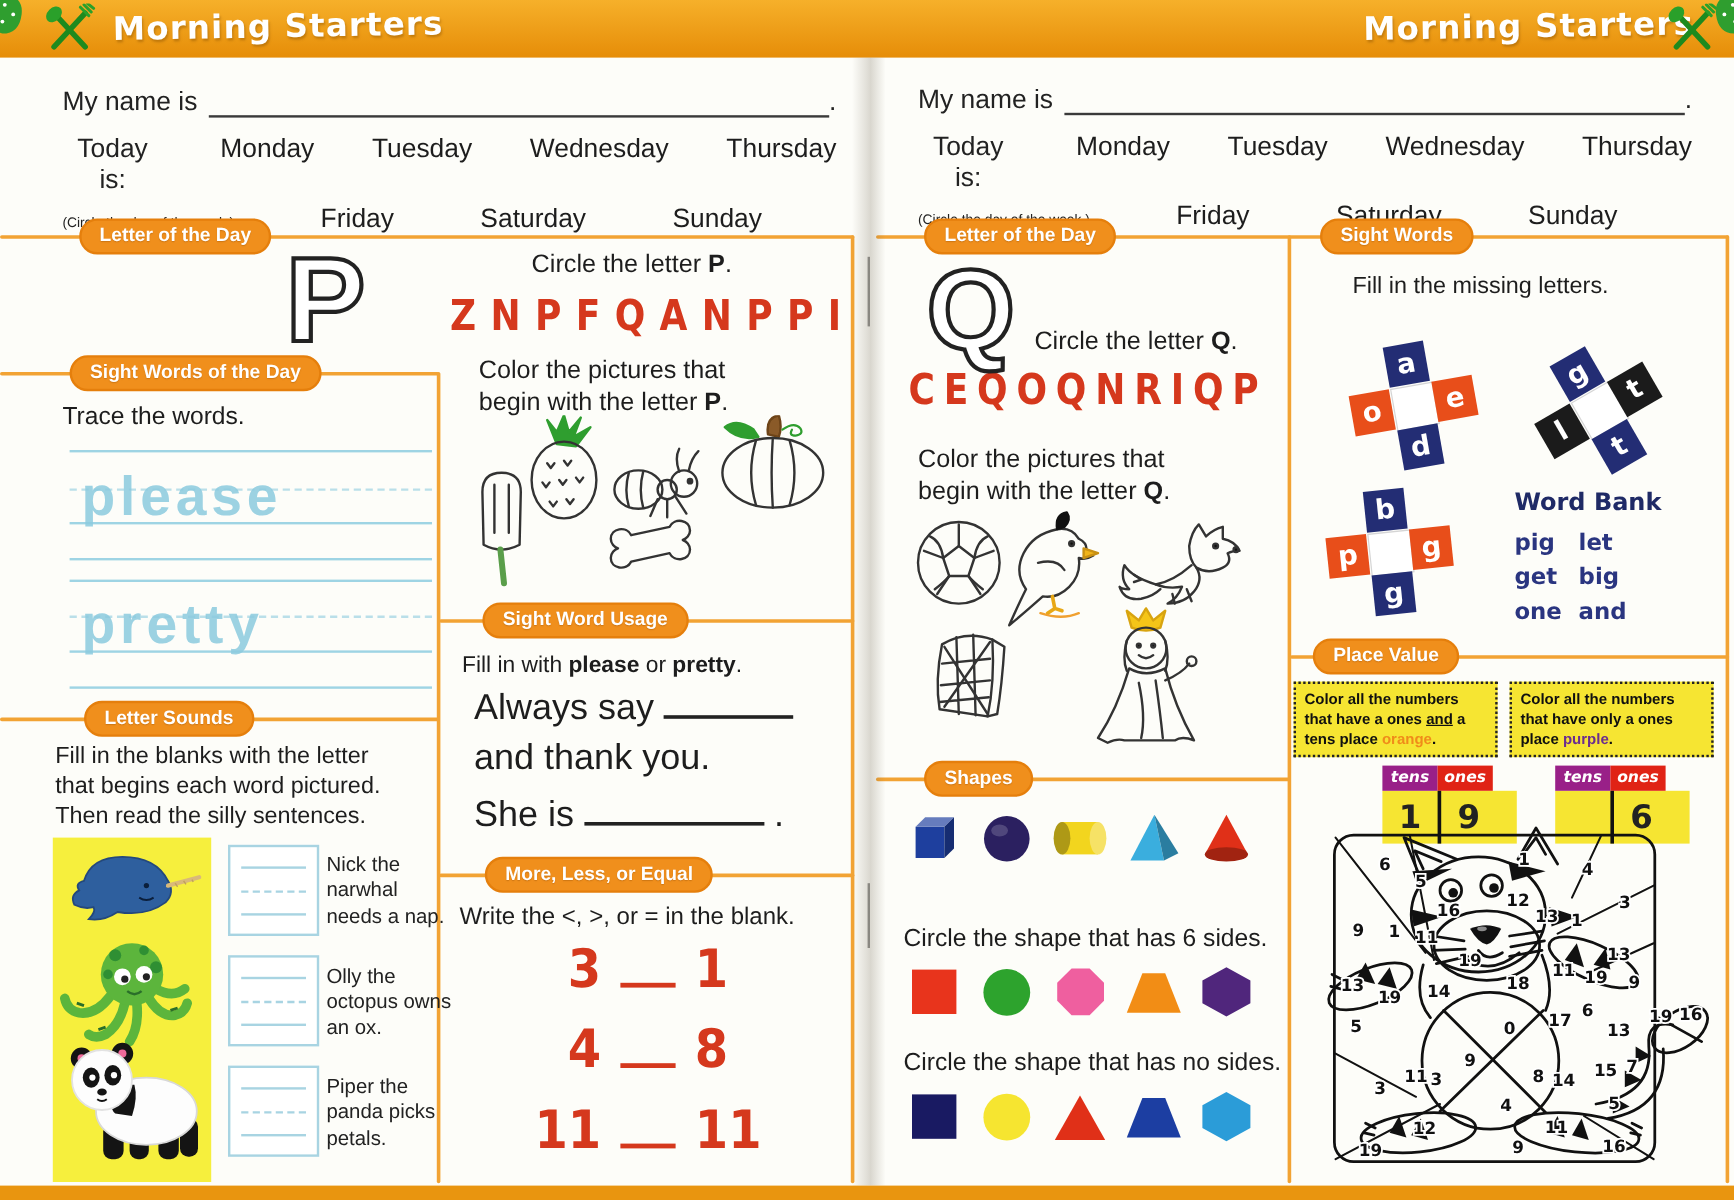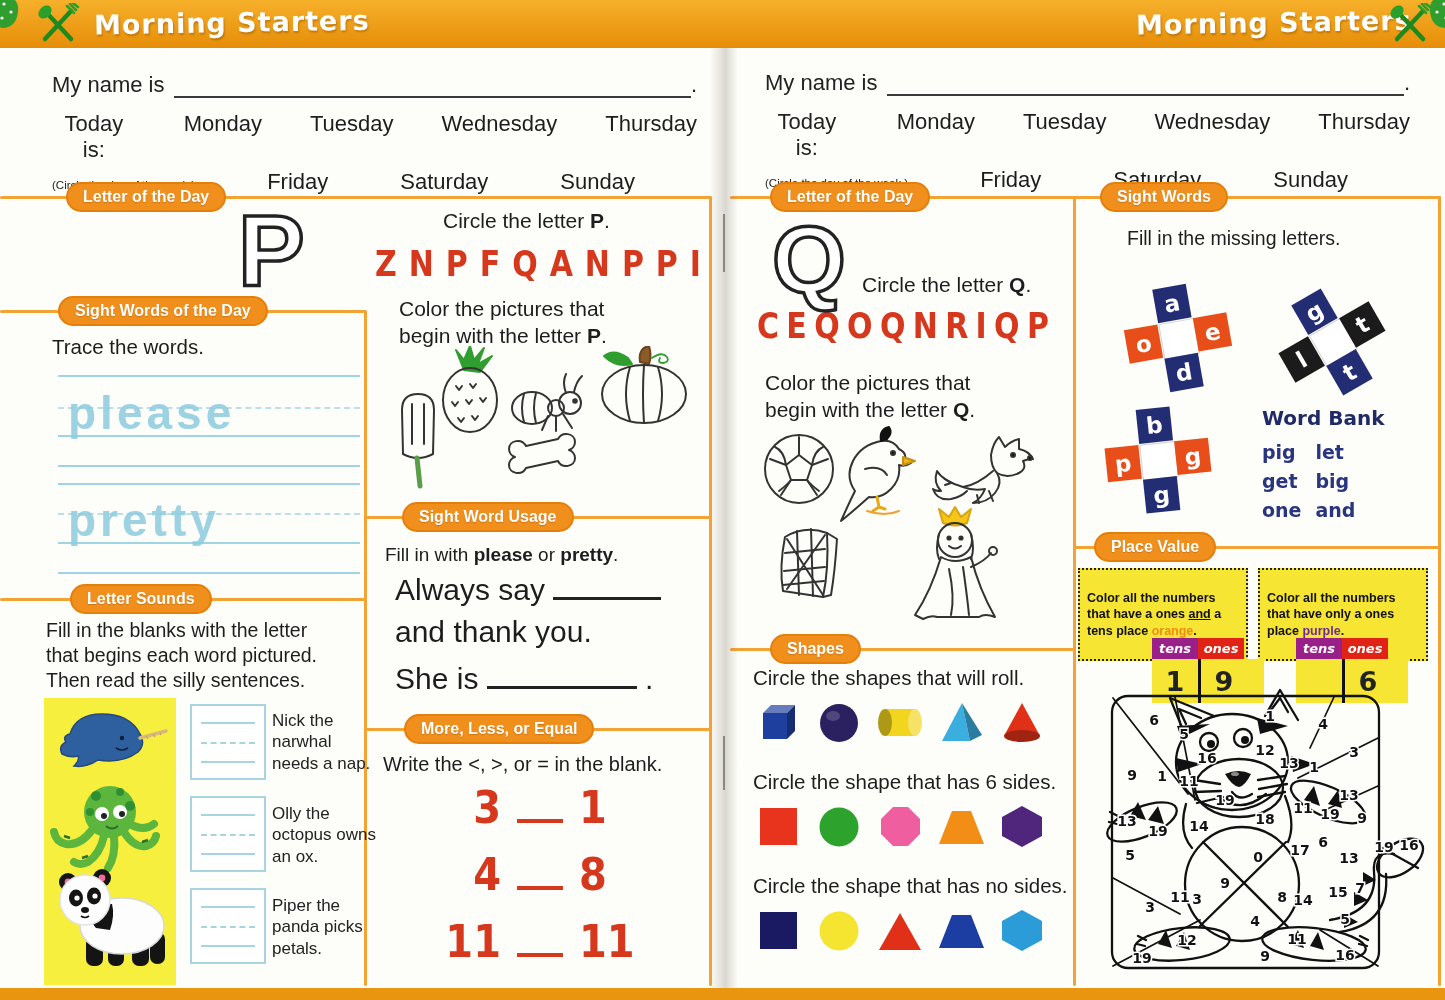--- a/index.html
+++ b/index.html
@@ -68,21 +68,21 @@
   .cross{position:absolute;width:104px;height:104px;z-index:2;}
   .tile{position:absolute;width:34px;height:34px;display:flex;align-items:center;justify-content:center;
         color:#fff;font-weight:bold;font-size:23px;font-family:"DejaVu Sans",sans-serif;}
   .tile-center{background:#fff;border:1px solid #d5d5d5;}
   .wb{position:absolute;font-family:"DejaVu Sans",sans-serif;}
   .wb-title{font-size:20px;font-weight:bold;color:#1f2a66;}
   .wb-cols{display:flex;gap:14px;margin-top:8px;}
   .wb-col span{display:block;font-size:19px;font-weight:bold;color:#2a3580;line-height:29px;}
   
   .pv-box{position:absolute;width:152px;background:#f6e532;border:2px dotted #222;
-          padding:20px 7px;font-size:12.5px;font-weight:bold;line-height:1.3;color:#101010;}
+          padding:5px 7px;font-size:12.5px;font-weight:bold;line-height:1.3;color:#101010;}
   .pv-table{position:absolute;width:112px;font-family:"DejaVu Sans",sans-serif;}
   .pv-h{display:flex;}
   .pv-h div{width:46px;height:21px;color:#fff;font-style:italic;font-weight:bold;font-size:13px;
           display:flex;align-items:center;justify-content:center;}
   .pv-b{display:flex;background:#f6e532;}
   .pv-b div{width:46px;height:44px;font-size:27px;font-weight:bold;display:flex;align-items:center;justify-content:center;}
   .pv-b div:first-child{border-right:3px solid #111;}
   .catnum{font:bold 14px "DejaVu Sans",sans-serif;fill:#111;stroke:#fff;stroke-width:3px;paint-order:stroke;text-anchor:middle;}
   svg .ln{stroke:#333;stroke-width:2;fill:none;stroke-linecap:round;stroke-linejoin:round;}
   svg .lnb{stroke:#111;stroke-width:2.3;fill:none;stroke-linecap:round;stroke-linejoin:round;}
@@ -445,21 +445,20 @@
         <circle cx="210" cy="117" r="1.6" fill="#111"></circle>
       <path d="M198,125 Q204,130 210,125"></path>
       <path d="M190,136 Q180,170 164,194 L172,198 Q180,194 186,196 L228,196 Q234,192 244,196 Q228,168 220,136 Q204,144 190,136 Z"></path>
       <path d="M220,146 Q234,140 240,132"></path>
       <circle cx="242" cy="130" r="4"></circle>
       <path d="M198,148 Q204,176 200,194 M212,146 Q216,174 218,194"></path>
     </g>
   </svg>
 
   <div class="shape-q" style="left:753px;top:666px">
-    <div class="shape-text">Circle the shapes that will roll.</div>
     <div class="shape-row">
         <svg width="50" height="46" viewBox="0 0 50 46">
           <polygon points="10,14 34,14 34,40 10,40" fill="#1e3f9e"></polygon>
           <polygon points="10,14 18,6 42,6 34,14" fill="#667cbd"></polygon>
           <polygon points="34,14 42,6 42,32 34,40" fill="#162d72"></polygon>
         </svg>
         <svg width="50" height="46" viewBox="0 0 50 46">
           <circle cx="25" cy="24" r="19" fill="#2b2060"></circle>
           <ellipse cx="19" cy="17" rx="7" ry="5" fill="#6f6793" opacity=".55"></ellipse>
         </svg>

